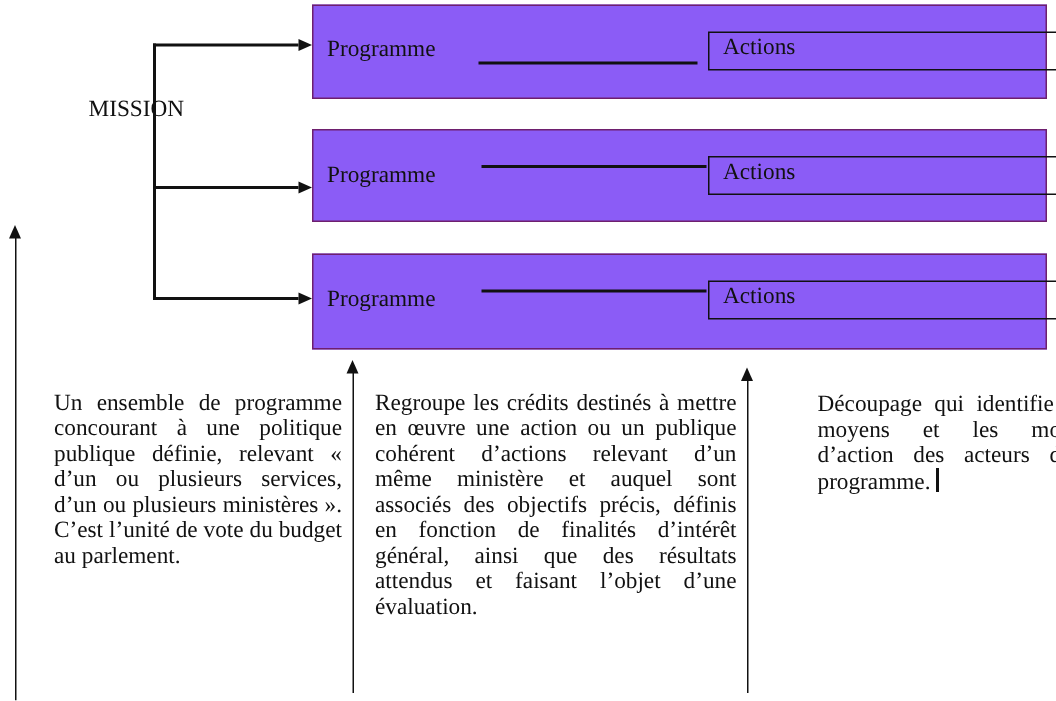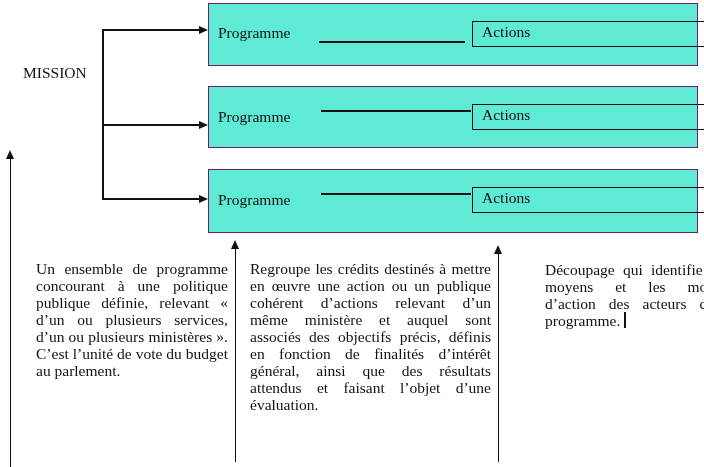--- a/index.html
+++ b/index.html
@@ -1,19 +1,19 @@
 <!DOCTYPE html>
 <html><head>
 <meta charset="utf-8">
 <style>
   html, body { margin:0; padding:0; background:#ffffff; }
   body { width:704px; height:467px; position:relative; overflow:hidden;
          font-family:"Liberation Serif", "DejaVu Serif", serif; color:#111; }
-  .abs { position:absolute; }
-  .prog-box { position:absolute; left:208px; width:490px; background:#5eead4;
+  .abs { position:absolute;margin-left:36px; }
+  .prog-box { position:absolute; left:208px; width:490px; background:#8b5cf6;
               border:1.5px solid #6e1f6e; box-sizing:border-box; }
   .prog-label { position:absolute; left:9px; font-size:15.5px; }
   .conn { position:absolute; height:1.5px; background:#111; }
   .act-box { position:absolute; left:263px; width:251px; height:26px;
              border:1.5px solid #111; box-sizing:border-box; }
   .act-label { position:absolute; left:9px; top:1px; font-size:15.5px; }
   .line-h { position:absolute; height:1.5px; background:#111; }
   .line-v { position:absolute; width:1.5px; background:#111; }
   .arrow-r { position:absolute; width:0; height:0;
              border-top:4px solid transparent; border-bottom:4px solid transparent;

